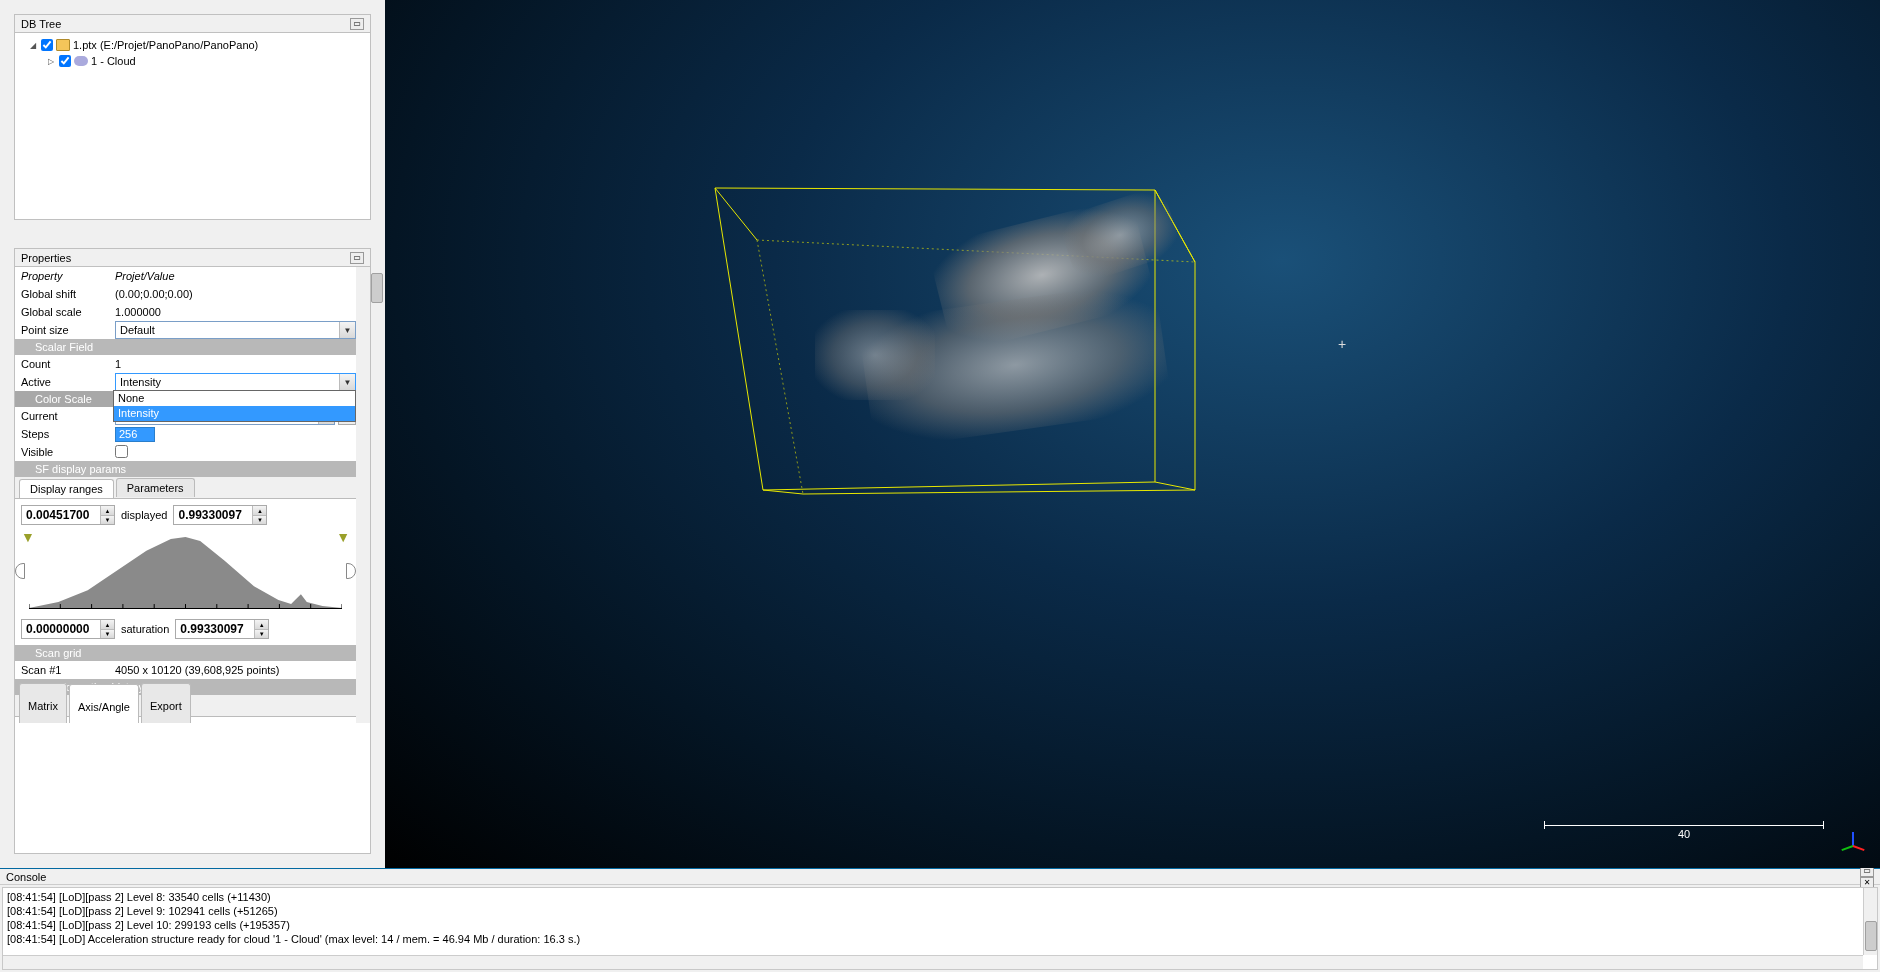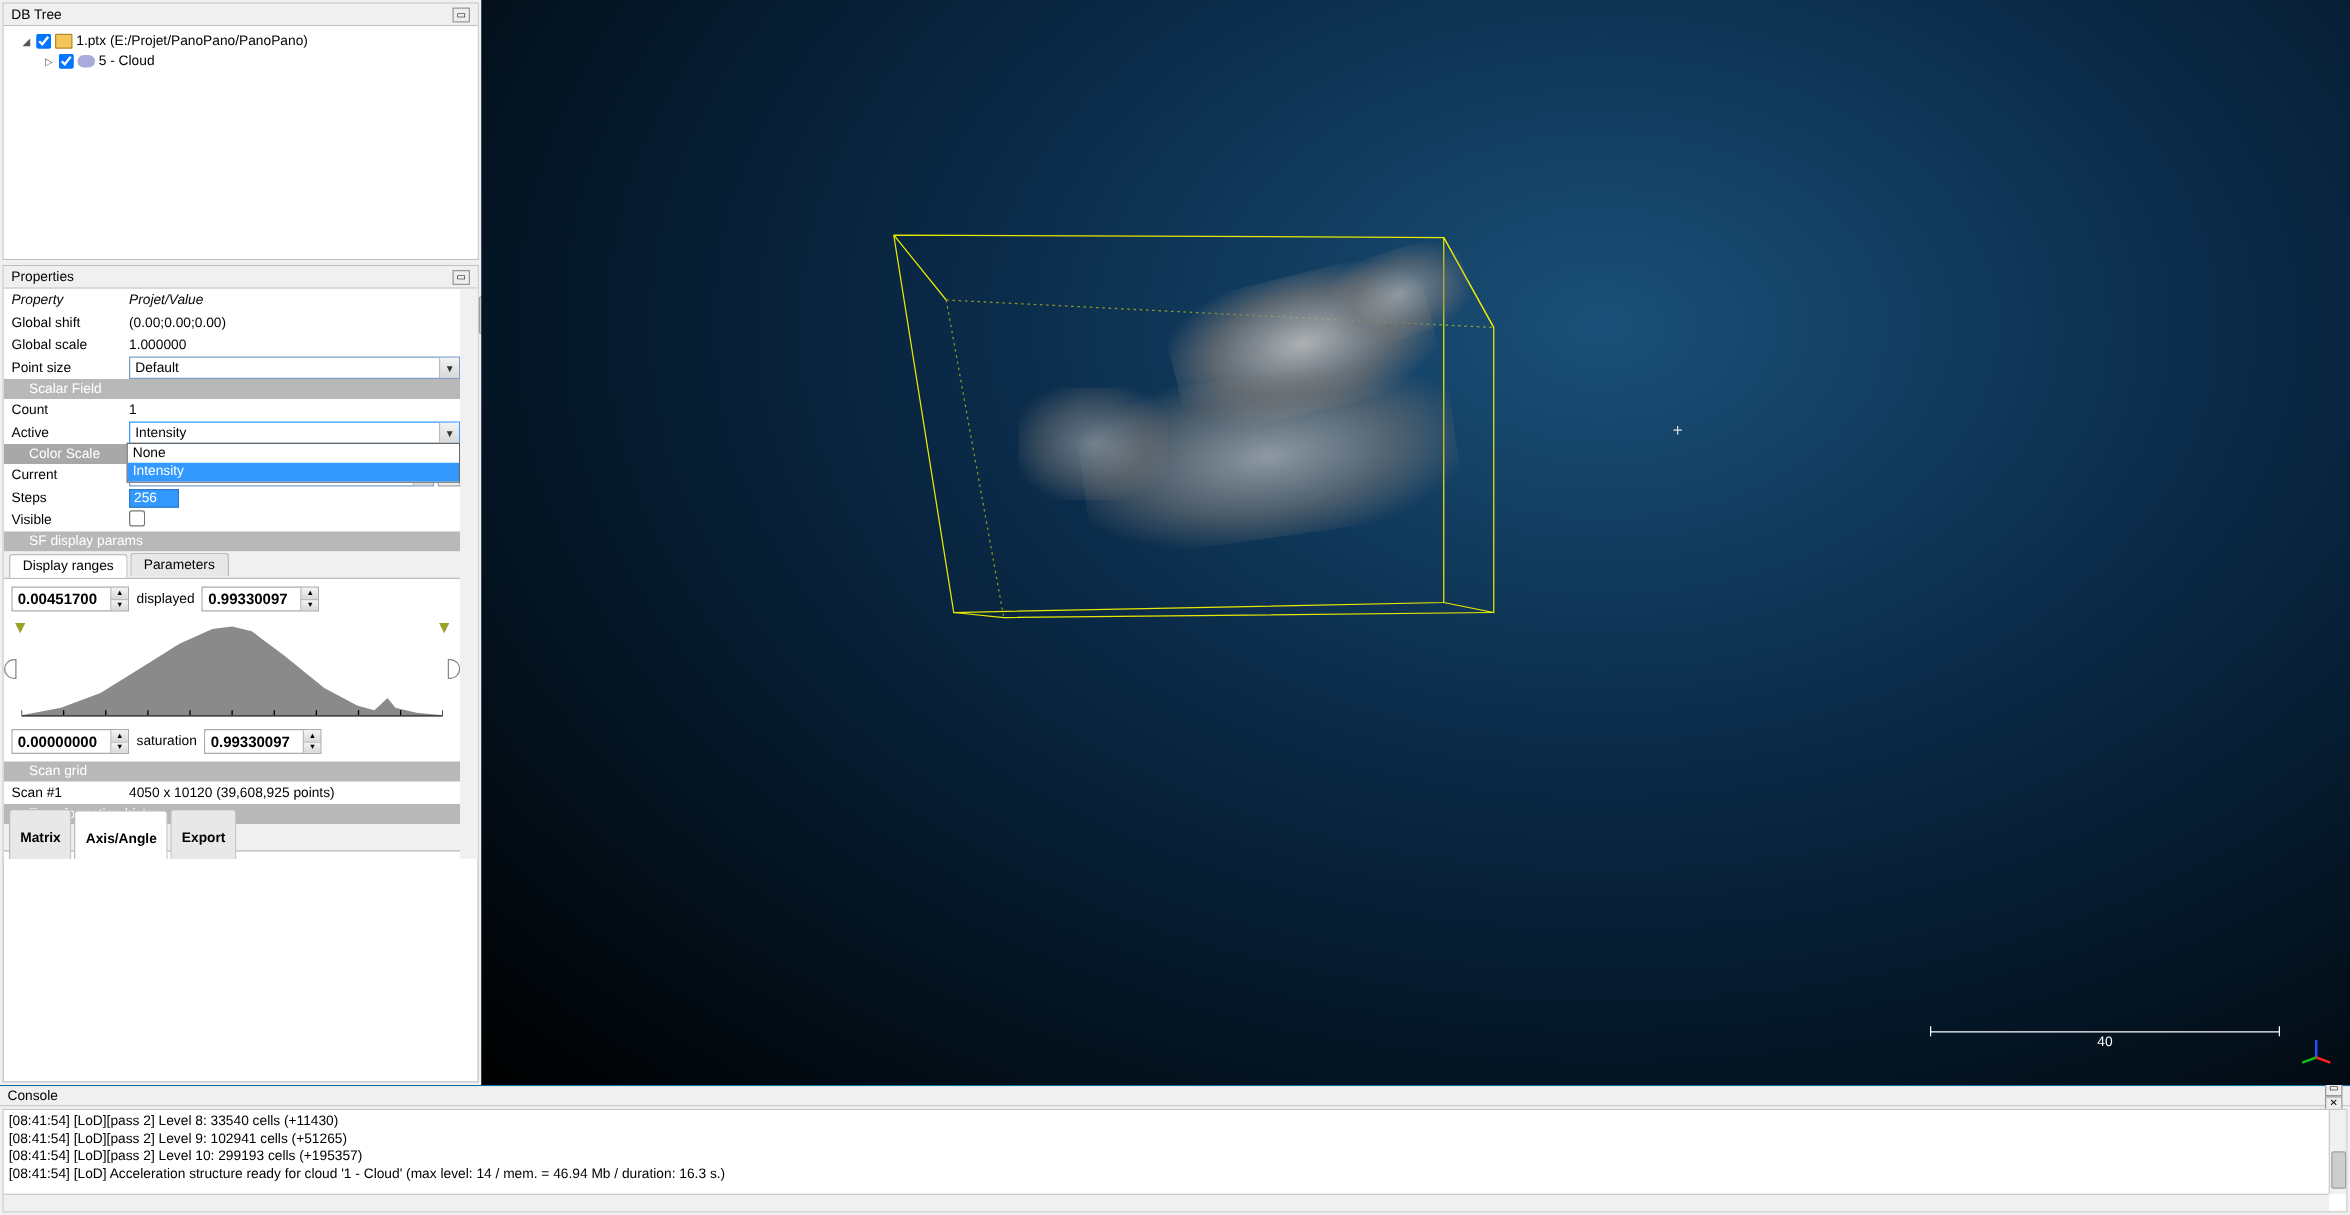--- a/index.html
+++ b/index.html
@@ -2,21 +2,21 @@
 <html><head>
 <meta charset="utf-8">
 <style>
 * { box-sizing: border-box; margin: 0; padding: 0; font-family: 'Segoe UI', Tahoma, sans-serif; font-size: 11px; }
 body { width: 1880px; height: 972px; background: #f0f0f0; display: flex; flex-direction: column; overflow: hidden; }
 
 .upper-area { flex: 1; display: flex; }
 .left-column { width: 385px; display: flex; flex-direction: column; background: #f0f0f0; }
 .right-viewport { flex: 1; background: radial-gradient(ellipse at 60% 30%, #1a5078 0%, #0a2a48 40%, #041524 70%, #000000 100%); position: relative; }
 
-.panel { border: 1px solid #c0c0c0; margin: 2px; background: #fff; }
+.panel { border: 1px solid #c0c0c0; margin: 14px; background: #fff; }
 .panel-titlebar { background: #f0f0f0; border-bottom: 1px solid #c0c0c0; padding: 2px 6px; display: flex; justify-content: space-between; align-items: center; height: 18px; }
 .panel-titlebar .pt-title { font-size: 11px; }
 .panel-titlebar .pt-btns { display: flex; gap: 2px; }
 .pt-btn { width: 14px; height: 12px; border: 1px solid #999; background: #eee; font-size: 8px; display: flex; align-items: center; justify-content: center; cursor: pointer; }
 
 .dbtree-body { height: 186px; background: #fff; padding: 4px; overflow: auto; }
 .tree-row { display: flex; align-items: center; height: 16px; gap: 3px; }
 .tree-indent { display: inline-block; }
 .tree-expander { width: 10px; height: 10px; display: inline-flex; align-items: center; justify-content: center; font-size: 8px; color: #555; cursor: pointer; }
 .tree-check { width: 12px; height: 12px; }
@@ -59,21 +59,21 @@
 
 .histogram { margin: 2px 14px 4px 14px; height: 76px; border-bottom: 1px solid #000; position: relative; }
 .histo-svg { width: 100%; height: 100%; }
 .histo-handle { position: absolute; top: -4px; font-size: 14px; color: #9aa02a; }
 .histo-handle.left { left: -8px; }
 .histo-handle.right { right: -8px; }
 .histo-side-handle { position: absolute; top: 30px; width: 10px; height: 16px; border: 1px solid #888; border-radius: 0 8px 8px 0; background: #fff; cursor: pointer; }
 .histo-side-handle.left { left: -14px; border-radius: 8px 0 0 8px; }
 .histo-side-handle.right { right: -14px; }
 
-.transform-tabs .tab { padding: 16px 8px; font-size: 11px; font-weight: bold; }
+.transform-tabs .tab { padding: 16px 8px; font-size: 11px; }
 .axis-row { display: flex; align-items: center; gap: 10px; padding: 6px; }
 .cloud-blob { position: absolute; background: radial-gradient(ellipse, rgba(190,190,190,0.9), rgba(120,120,120,0.7) 50%, rgba(80,80,80,0) 80%); }
 .cross { position: absolute; left: 953px; top: 336px; color: #dcdcdc; font-size: 14px; }
 
 .scalebar { position: absolute; bottom: 28px; right: 56px; display: flex; flex-direction: column; align-items: center; color: #fff; font-size: 12px; }
 .scalebar-line { width: 280px; height: 1px; background: #fff; position: relative; }
 .scalebar-line::before, .scalebar-line::after { content:''; position: absolute; width: 1px; height: 8px; background: #fff; top: -4px; }
 .scalebar-line::before { left: 0; } .scalebar-line::after { right: 0; }
 
 .axis-gizmo { position: absolute; bottom: 18px; right: 12px; width: 30px; height: 30px; }
@@ -110,21 +110,21 @@
           <span class="tree-expander">◢</span>
           <input type="checkbox" class="tree-check" checked="" style="">
           <span class="tree-icon-file"></span>
           <span>1.ptx (E:/Projet/PanoPano/PanoPano)</span>
         </div>
         <div class="tree-row">
           <span class="tree-indent" style="width:24px"></span>
           <span class="tree-expander">▷</span>
           <input type="checkbox" class="tree-check" checked="" style="">
           <span class="tree-icon-cloud"></span>
-          <span>5 - Cloud</span>
+          <span>1 - Cloud</span>
         </div>
       </div>
     </div>
 
     <div class="panel" style="flex:1; display:flex; flex-direction:column;">
       <div class="panel-titlebar">
         <span class="pt-title">Properties</span>
         <div class="pt-btns">
           <div class="pt-btn">▭</div>
         </div>

